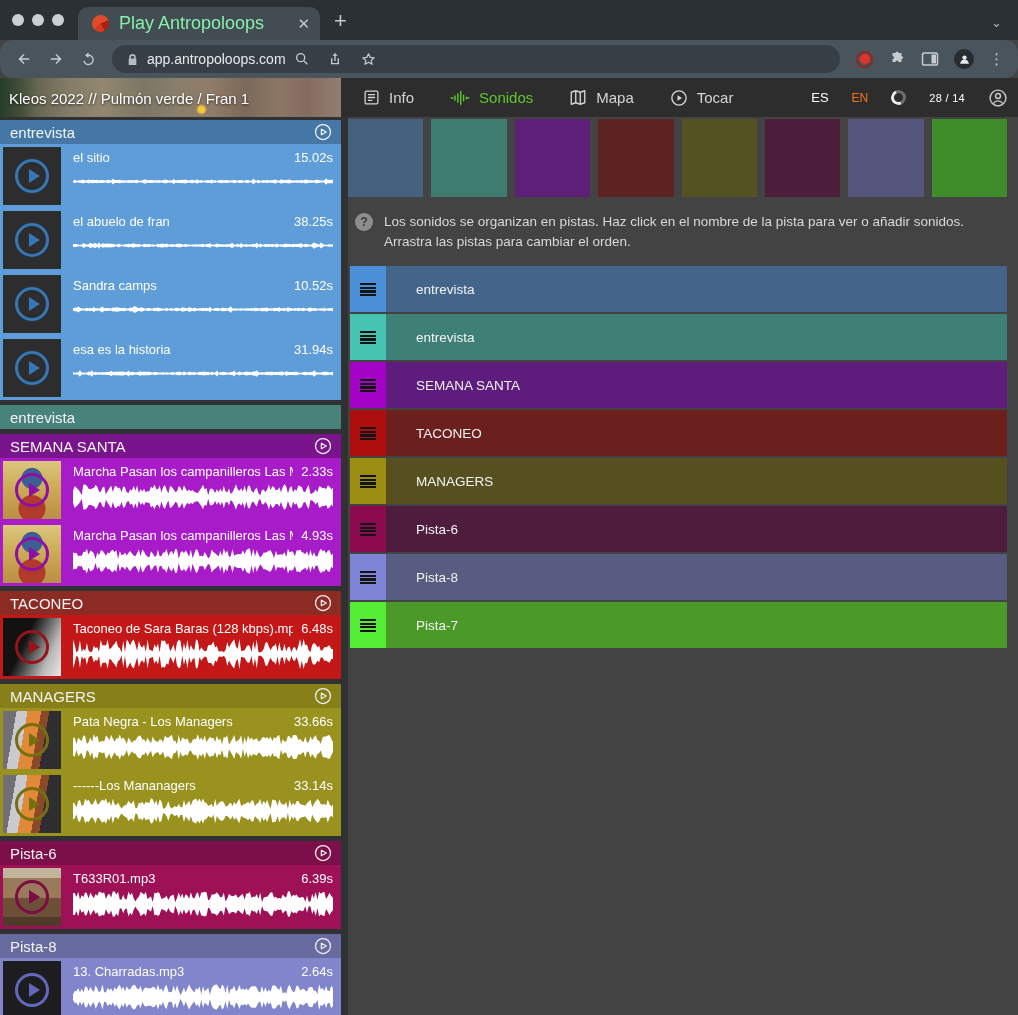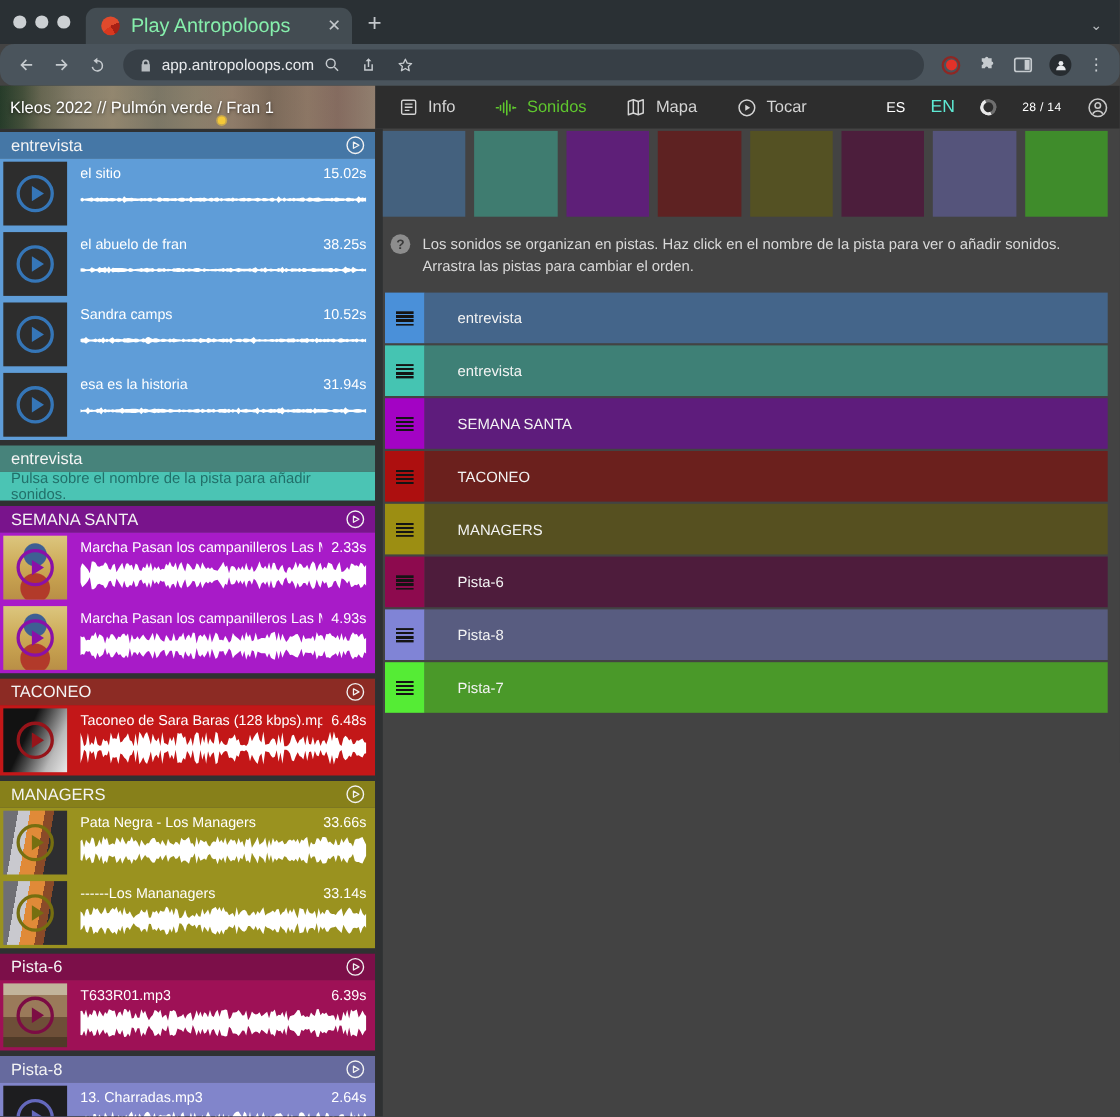--- a/index.html
+++ b/index.html
@@ -44,21 +44,21 @@
   .project::after { content:''; position:absolute; left:198px; top:28px; width:7px; height:7px;
     border-radius:50%; background:#f4c838; box-shadow:0 0 0 1.5px rgba(244,200,56,.55); }
   .project-title { position:absolute; left:9px; top:50%; transform:translateY(-50%);
     color:#fff; font-size:15px; white-space:nowrap; text-shadow:0 1px 3px rgba(0,0,0,.7); }
   .appnav { display:flex; align-items:center; gap:36px; margin-left:22px; }
   .nav-item { display:flex; align-items:center; gap:9px; color:#d4d4d4; font-size:15px; }
   .nav-item svg { color:#d4d4d4; }
   .nav-item.active, .nav-item.active svg { color:#5fc72e; }
   .hdr-right { margin-left:auto; display:flex; align-items:center; gap:23px; padding-right:10px; }
   .lang-es { color:#fff; font-size:13px; }
-  .lang-en { color:#5eead4; font-size:16px; }
+  .lang-en { color:#f97316; font-size:12px; }
   .loader { width:15px; height:15px; border-radius:50%; border:3px solid #6f6f6f;
     border-left-color:#e9e9e9; border-bottom-color:#e9e9e9; transform:rotate(20deg); }
   .counter { color:#fff; font-size:11px; font-weight:normal; letter-spacing:.3px; }
 
   
   .appbody { display:flex; height:898px; background:#434343; }
   .sidebar { width:341px; flex:none; background:#2f3132; overflow:hidden;
     display:flex; flex-direction:column; gap:5px; padding-top:3px; }
   .gutter { width:7px; flex:none; background:#2f3132; }
   .main { flex:1; min-width:0; }
@@ -300,23 +300,20 @@
     </div>
   </div>
 </div>
   </section>
 
   <section class="track-section">
     <header class="ts-header" style="background: rgb(71, 131, 123);">
       <span class="ts-name">entrevista</span>
 
     </header>
-    <div class="ts-body" style="background: rgb(75, 196, 180);">
-  <div class="ts-hint">Pulsa sobre el nombre de la pista para añadir sonidos.</div>
-</div>
   </section>
 
   <section class="track-section">
     <header class="ts-header" style="background: rgb(121, 20, 140);">
       <span class="ts-name">SEMANA SANTA</span>
       <svg class="ts-play" width="20" height="20" viewBox="0 0 24 24">
         <circle cx="12" cy="12" r="9" fill="none" stroke="#f2f2f2" stroke-width="1.5"></circle>
         <path d="M10 8.6L16 12l-6 3.4z" fill="none" stroke="#f2f2f2" stroke-width="1.4" stroke-linejoin="round"></path>
       </svg>
     </header>

